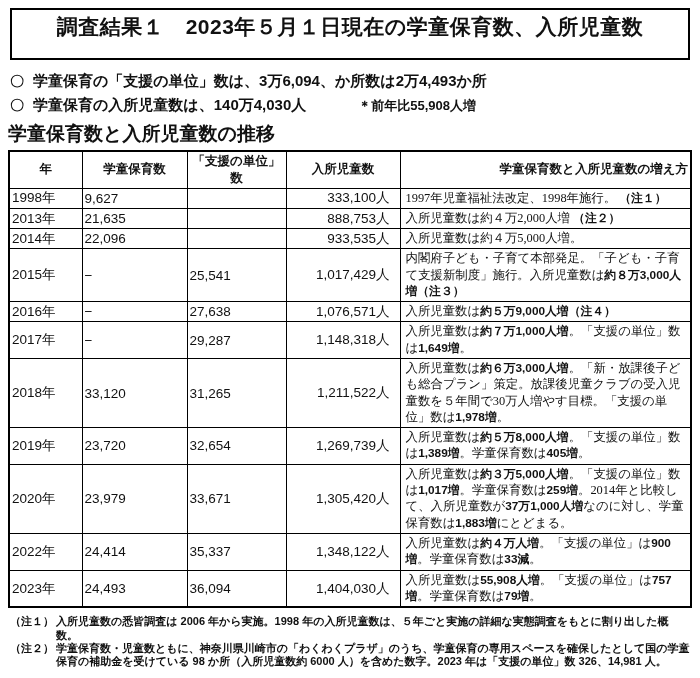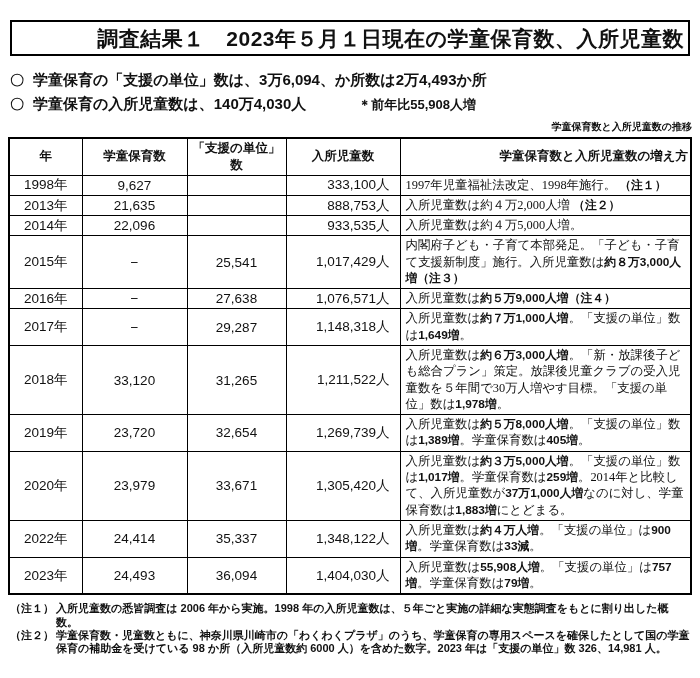--- a/index.html
+++ b/index.html
@@ -5,37 +5,37 @@
   * { box-sizing: border-box; }
   html,body { margin:0; padding:0; }
   body {
     width:700px; height:678px; overflow:hidden;
     background:#ffffff; color:#111111;
     font-family:"Liberation Sans","DejaVu Sans",sans-serif;
   }
   .page { padding:8px 8px 0 8px; }
 
   .title-box {
-    border:2px solid #000; margin:12px 2px; padding:3px 4px 1px;
-    text-align:right; font-size:21px; font-weight:bold; letter-spacing:.5px;
+    border:2px solid #000; margin:0 2px; padding:3px 4px 17px;
+    text-align:center; font-size:21px; font-weight:bold; letter-spacing:.5px;
   }
 
   .bullets { margin:9px 0 2px 2px; font-size:15px; font-weight:bold; }
   .bullet { display:flex; align-items:baseline; line-height:1.62; }
   .bullet .marker { margin-right:9px; font-size:14px; }
   .yoy { font-size:13px; margin-left:52px; }
 
-  .table-title { text-align:right; font-size:10px; font-weight:600; margin:3px 0 3px; }
+  .table-title { text-align:left; font-size:19px; font-weight:600; margin:3px 0 3px; }
 
   table { border-collapse:collapse; width:100%; border:2px solid #000; table-layout:fixed; }
   th, td { border:1px solid #000; vertical-align:middle; }
   th { font-size:12.5px; font-weight:bold; padding:1px 2px; text-align:center; }
   th.left { text-align:right; padding-left:6px; }
   td { padding:0 2px; }
-  td.c { text-align:center; font-size:13.5px; }
+  td.c { text-align:left; font-size:13.5px; }
   td.r { text-align:right; font-size:13.5px; padding-right:10px; }
   td.desc {
     font-family:"Liberation Serif","DejaVu Serif",serif;
     font-size:12.4px; line-height:1.3; padding:1px 5px 2px; text-align:left;
   }
   td.desc .b {
     font-weight:bold; font-size:11.8px;
     font-family:"Liberation Sans","DejaVu Sans",sans-serif;
   }
 

